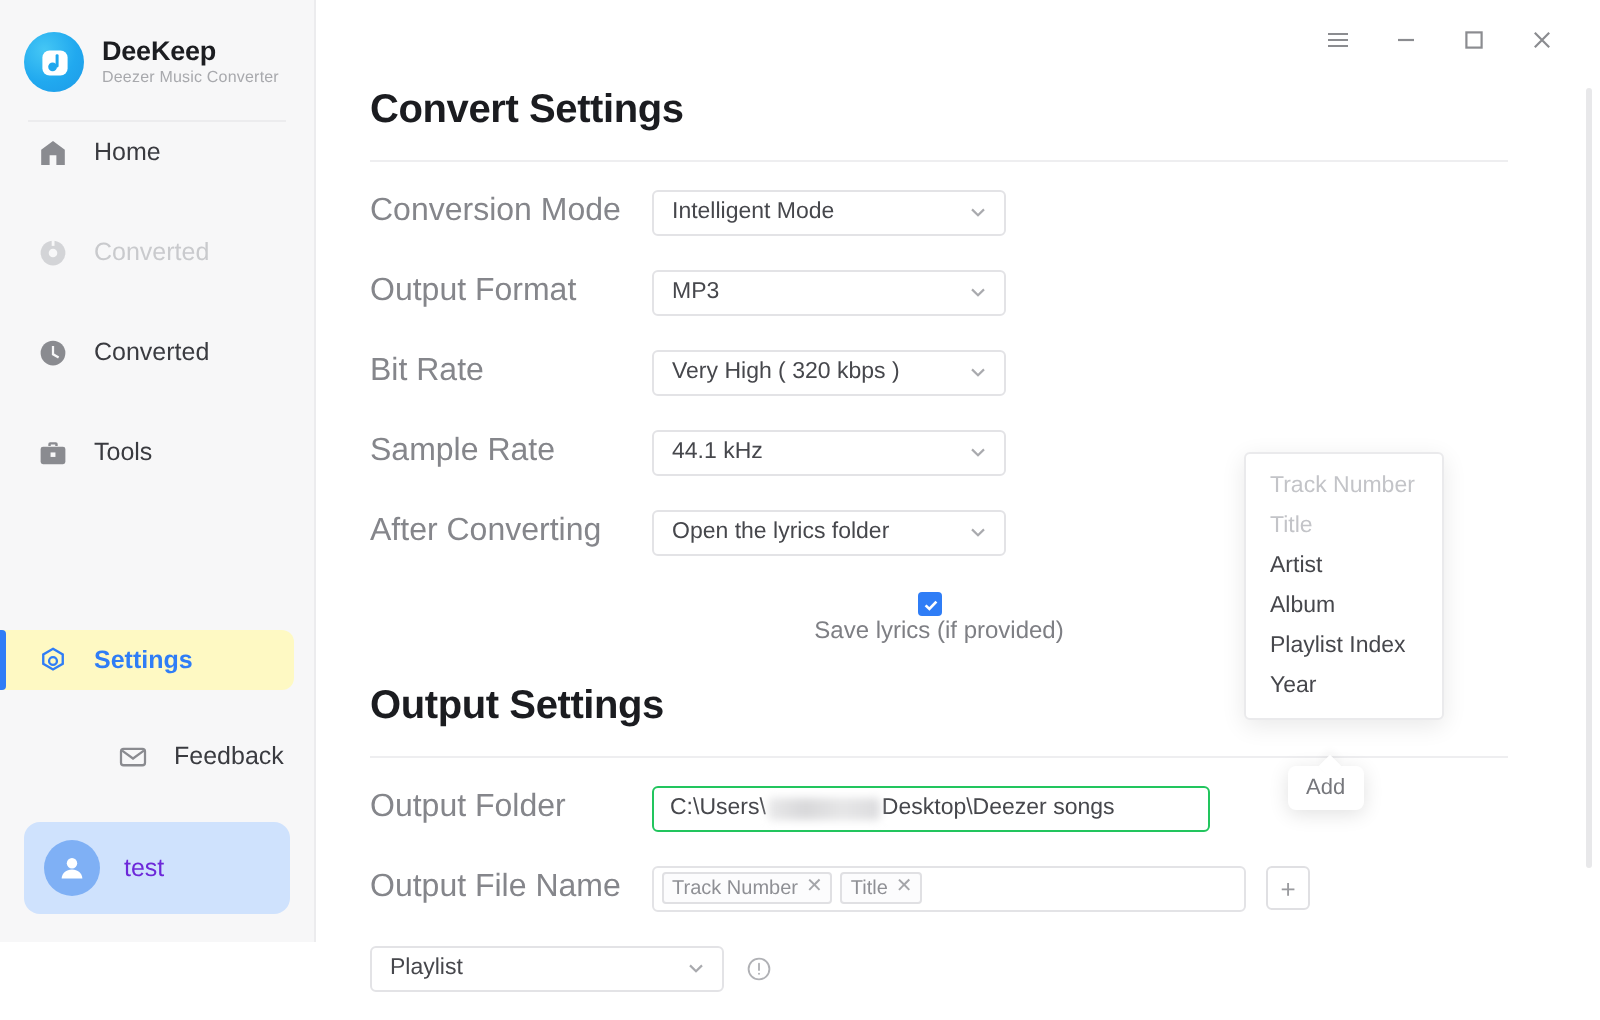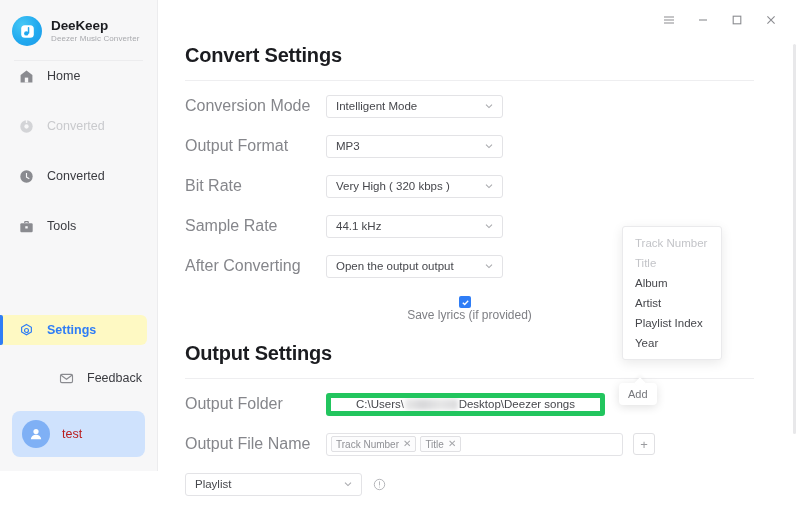--- a/index.html
+++ b/index.html
@@ -121,21 +121,21 @@
   .avatar {
     width: 28px; height: 28px;
     border-radius: 50%;
     background: #7fb0f5;
     display: flex; align-items: center; justify-content: center;
     flex: 0 0 28px;
   }
   .user-name {
     margin-left: 12px;
     font-size: 12.5px;
-    color: #b91c1c;
+    color: #6d28d9;
   }
 
   
   .main {
     flex: 1;
     position: relative;
     background: #ffffff;
     overflow: hidden;
   }
 
@@ -203,26 +203,26 @@
     cursor: pointer;
     position: relative;
   }
   .select .val { flex: 1; white-space: nowrap; overflow: hidden; }
   .chev { flex: 0 0 11px; display: flex; align-items: center; color: #a9aaae; }
   .chev svg { display: block; }
 
   .text-input {
     width: 279px;
     height: 23px;
-    border: 5px solid #22c55e;
+    border: 1px solid #22c55e;
     border-radius: 3px;
     background: #fff;
     display: flex;
     align-items: center;
-    padding: 0 25px;
+    padding: 0 8px;
     font-size: 11.5px;
     color: #46474c;
     cursor: text;
     overflow: hidden;
     white-space: nowrap;
   }
   .blur-chunk {
     display: inline-block;
     width: 56px;
     height: 11px;
@@ -322,21 +322,21 @@
     padding-left: 12px;
     font-size: 11.5px;
     color: #46474c;
     cursor: pointer;
     white-space: nowrap;
   }
   .dd-item.dim { color: #c3c4c8; cursor: default; }
 
   .tooltip {
     position: absolute;
-    left: 619px;
+    left: 644px;
     top: 383px;
     min-width: 36px;
     padding: 5px 9px;
     background: #ffffff;
     border-radius: 4px;
     box-shadow: 0 2px 10px rgba(0,0,0,0.12);
     font-size: 11px;
     color: #76777c;
     text-align: center;
     z-index: 50;
@@ -540,21 +540,21 @@
             <svg width="10" height="10" viewBox="0 0 10 10" fill="none" stroke="#a9aaae" stroke-width="1.1">
                 <path d="M2 3.7 5 6.6 8 3.7"></path>
               </svg>
           </span>
         </div>
       </div>
 
       <div class="row">
         <div class="row-label">After Converting</div>
         <div class="select">
-          <span class="val">Open the output output</span>
+          <span class="val">Open the lyrics folder</span>
           <span class="chev">
             <svg width="10" height="10" viewBox="0 0 10 10" fill="none" stroke="#a9aaae" stroke-width="1.1">
                 <path d="M2 3.7 5 6.6 8 3.7"></path>
               </svg>
           </span>
         </div>
       </div>
 
       <div class="check-row">
         <span class="checkbox">
@@ -621,24 +621,24 @@
   </div>
 
   <div class="dropdown">
     <div class="dd-item dim">
       <span>Track Number</span>
     </div>
     <div class="dd-item dim">
       <span>Title</span>
     </div>
     <div class="dd-item">
+      <span>Artist</span>
+    </div>
+    <div class="dd-item">
       <span>Album</span>
-    </div>
-    <div class="dd-item">
-      <span>Artist</span>
     </div>
     <div class="dd-item">
       <span>Playlist Index</span>
     </div>
     <div class="dd-item">
       <span>Year</span>
     </div>
   </div>
 
   <div class="tooltip">Add</div>

